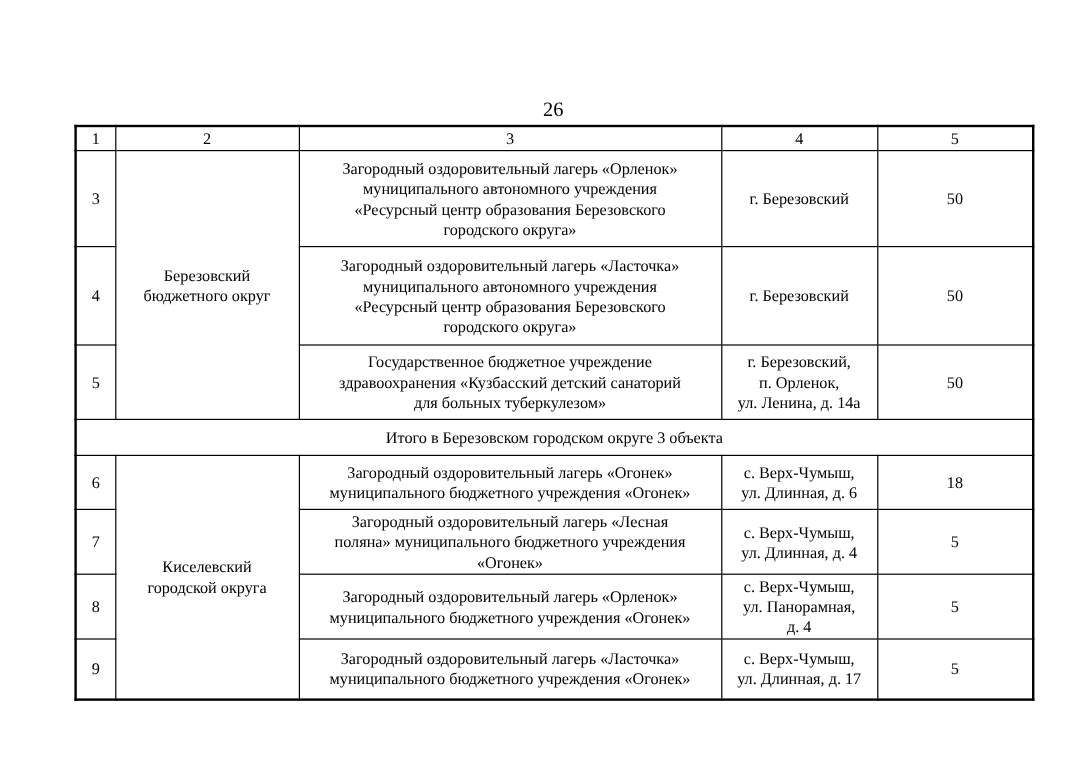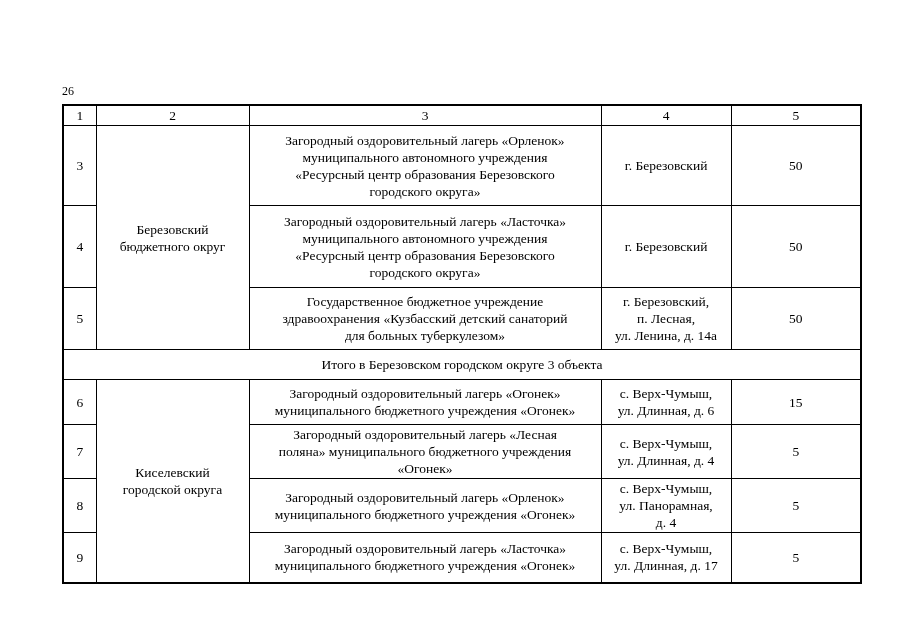--- a/index.html
+++ b/index.html
@@ -11,22 +11,22 @@
     background: #ffffff;
     color: #000000;
     font-family: "Liberation Serif", "DejaVu Serif", serif;
     overflow: hidden;
   }
   .page-number {
     position: absolute;
     top: 83px;
     left: 62px;
     width: 798px;
-    text-align: left;
-    font-size: 12px;
+    text-align: center;
+    font-size: 17px;
     line-height: 17px;
   }
   table.doc-table {
     position: absolute;
     top: 104px;
     left: 62px;
     width: 798px;
     border-collapse: collapse;
     table-layout: fixed;
     border: 2px solid #000000;
@@ -94,38 +94,38 @@
 городского округа»</td>
         <td>г. Березовский</td>
         <td>50</td>
       </tr>
       <tr class="row-5">
         <td>5</td>
         <td>Государственное бюджетное учреждение
 здравоохранения «Кузбасский детский санаторий
 для больных туберкулезом»</td>
         <td>г. Березовский,
-п. Лесная,
+п. Орленок,
 ул. Ленина, д. 14а</td>
         <td>50</td>
       </tr>
 
       <tr class="row-total">
         <td colspan="5">Итого в Березовском городском округе 3 объекта</td>
       </tr>
 
       <tr class="row-6">
         <td>6</td>
         <td rowspan="4">Киселевский
 городской округа</td>
         <td>Загородный оздоровительный лагерь «Огонек»
 муниципального бюджетного учреждения «Огонек»</td>
         <td>с. Верх-Чумыш,
 ул. Длинная, д. 6</td>
-        <td>15</td>
+        <td>18</td>
       </tr>
       <tr class="row-7">
         <td>7</td>
         <td>Загородный оздоровительный лагерь «Лесная
 поляна» муниципального бюджетного учреждения
 «Огонек»</td>
         <td>с. Верх-Чумыш,
 ул. Длинная, д. 4</td>
         <td>5</td>
       </tr>

